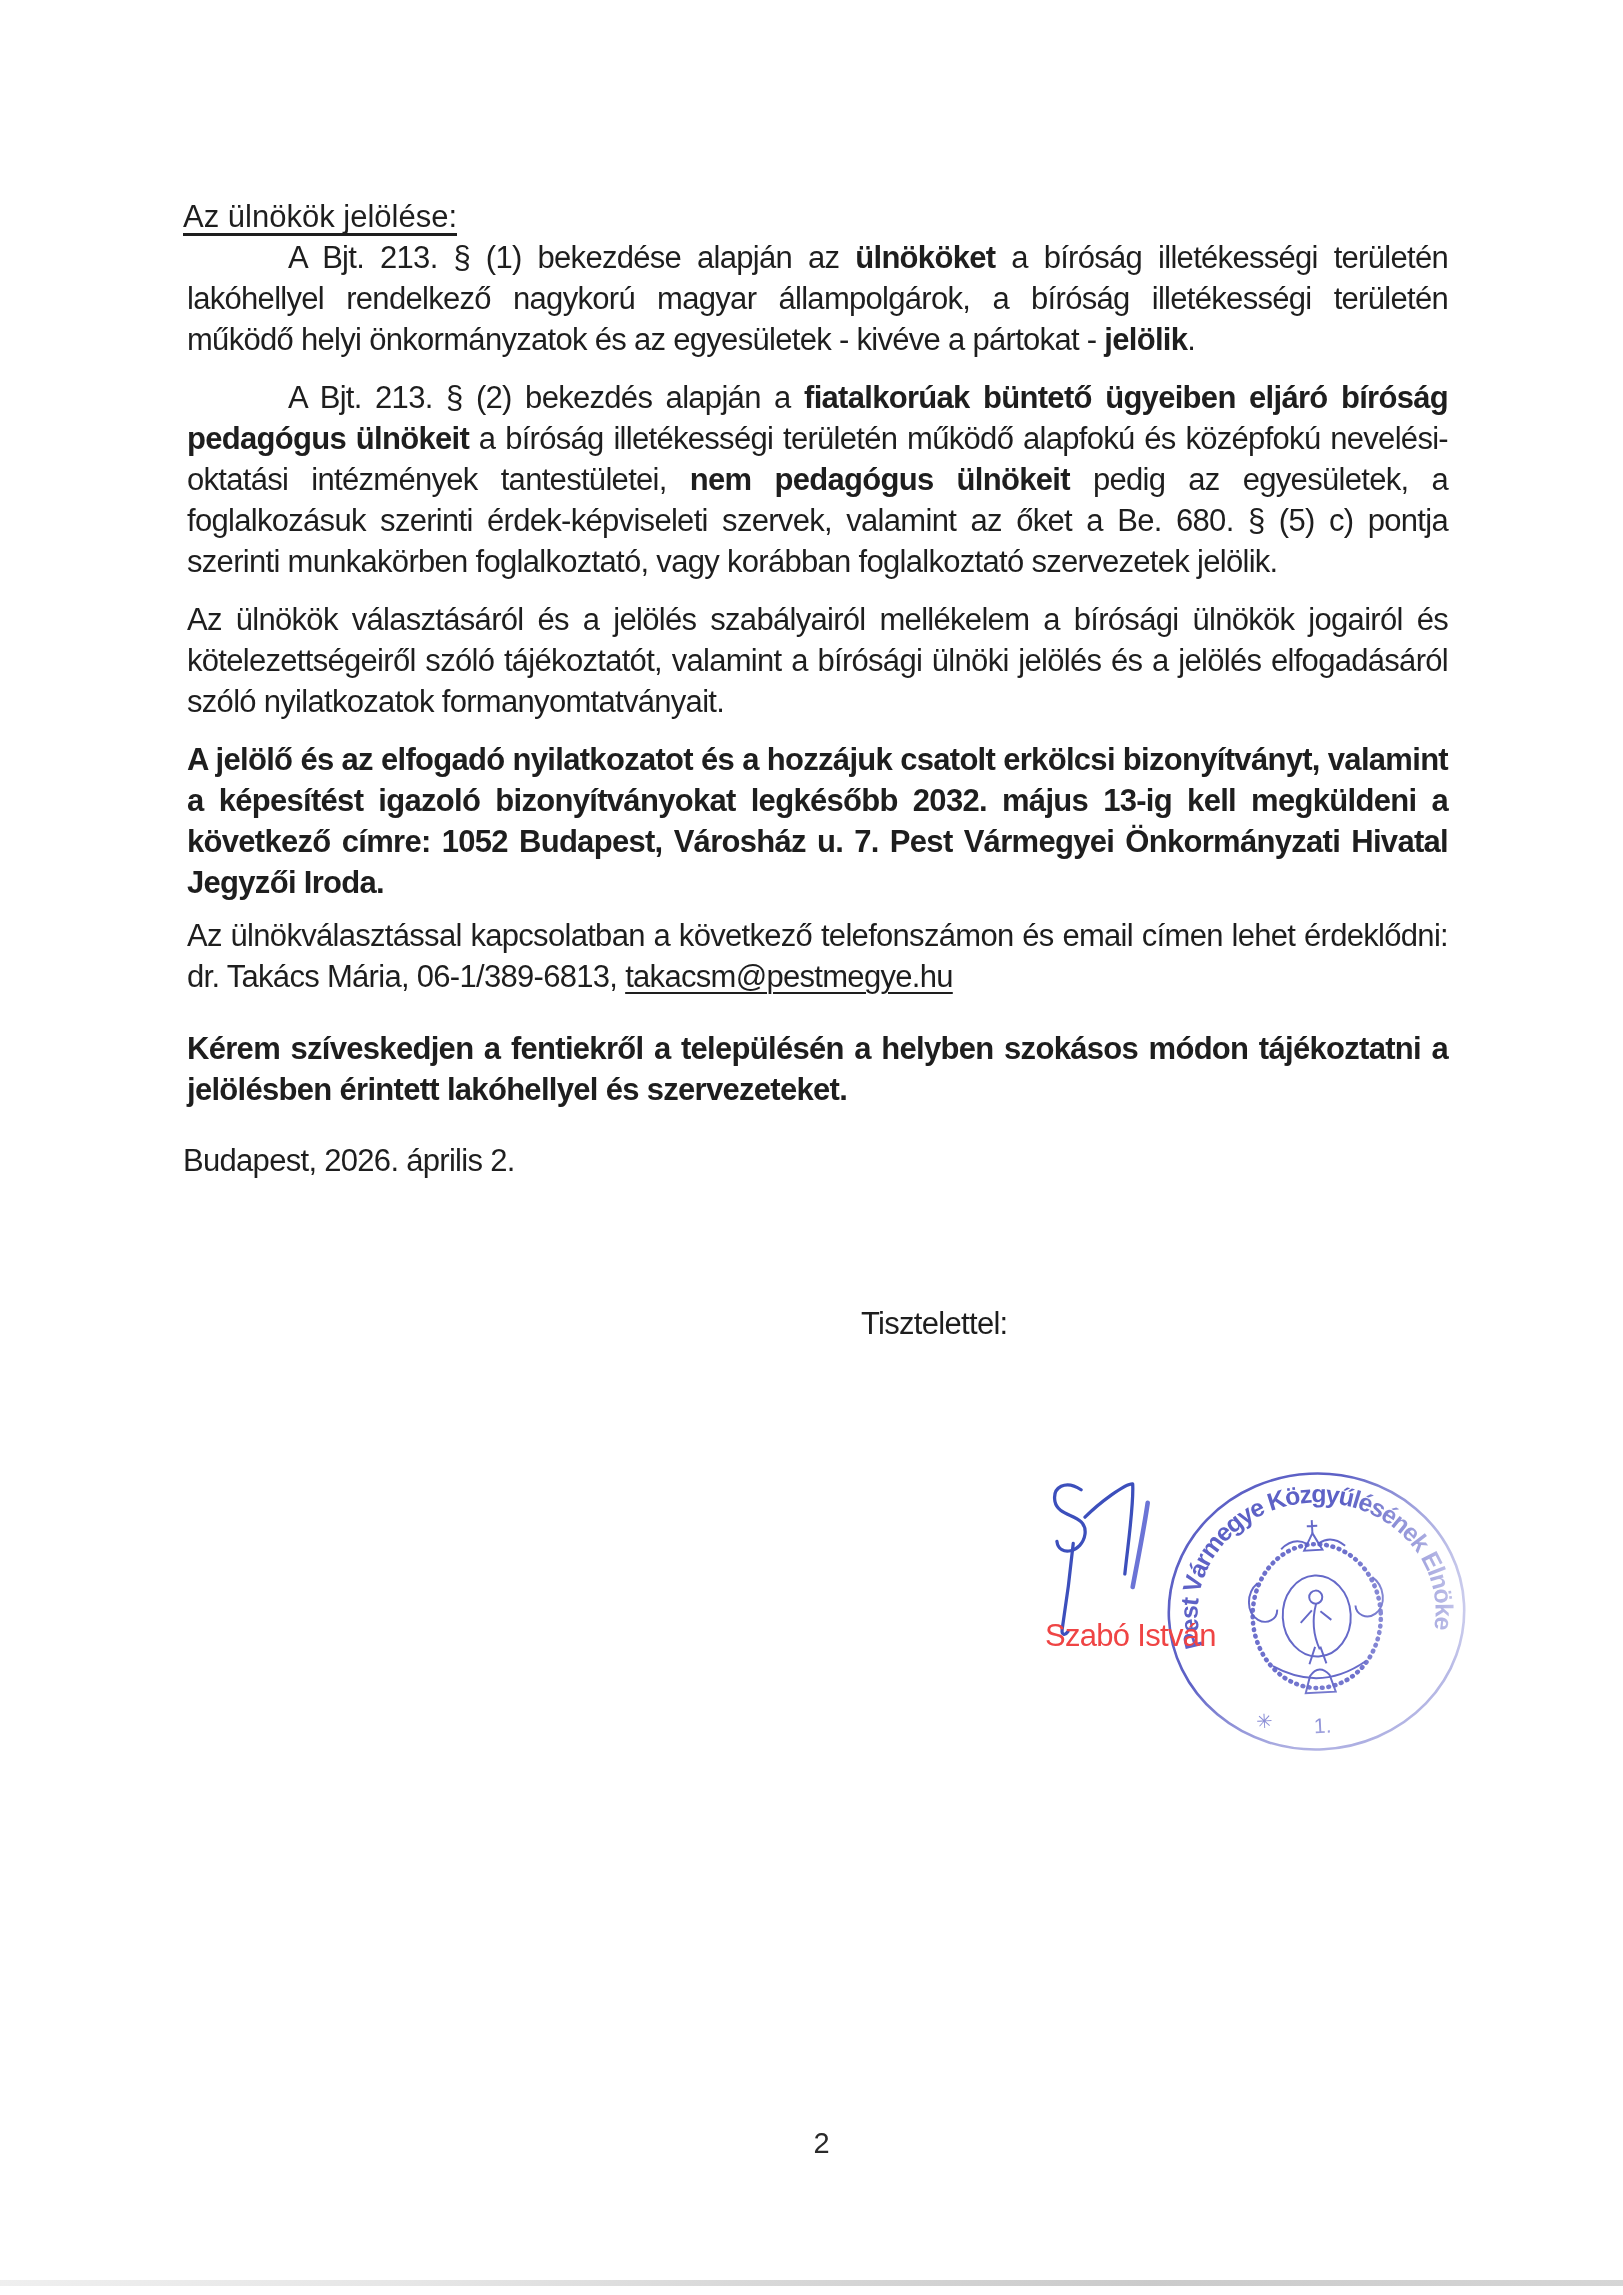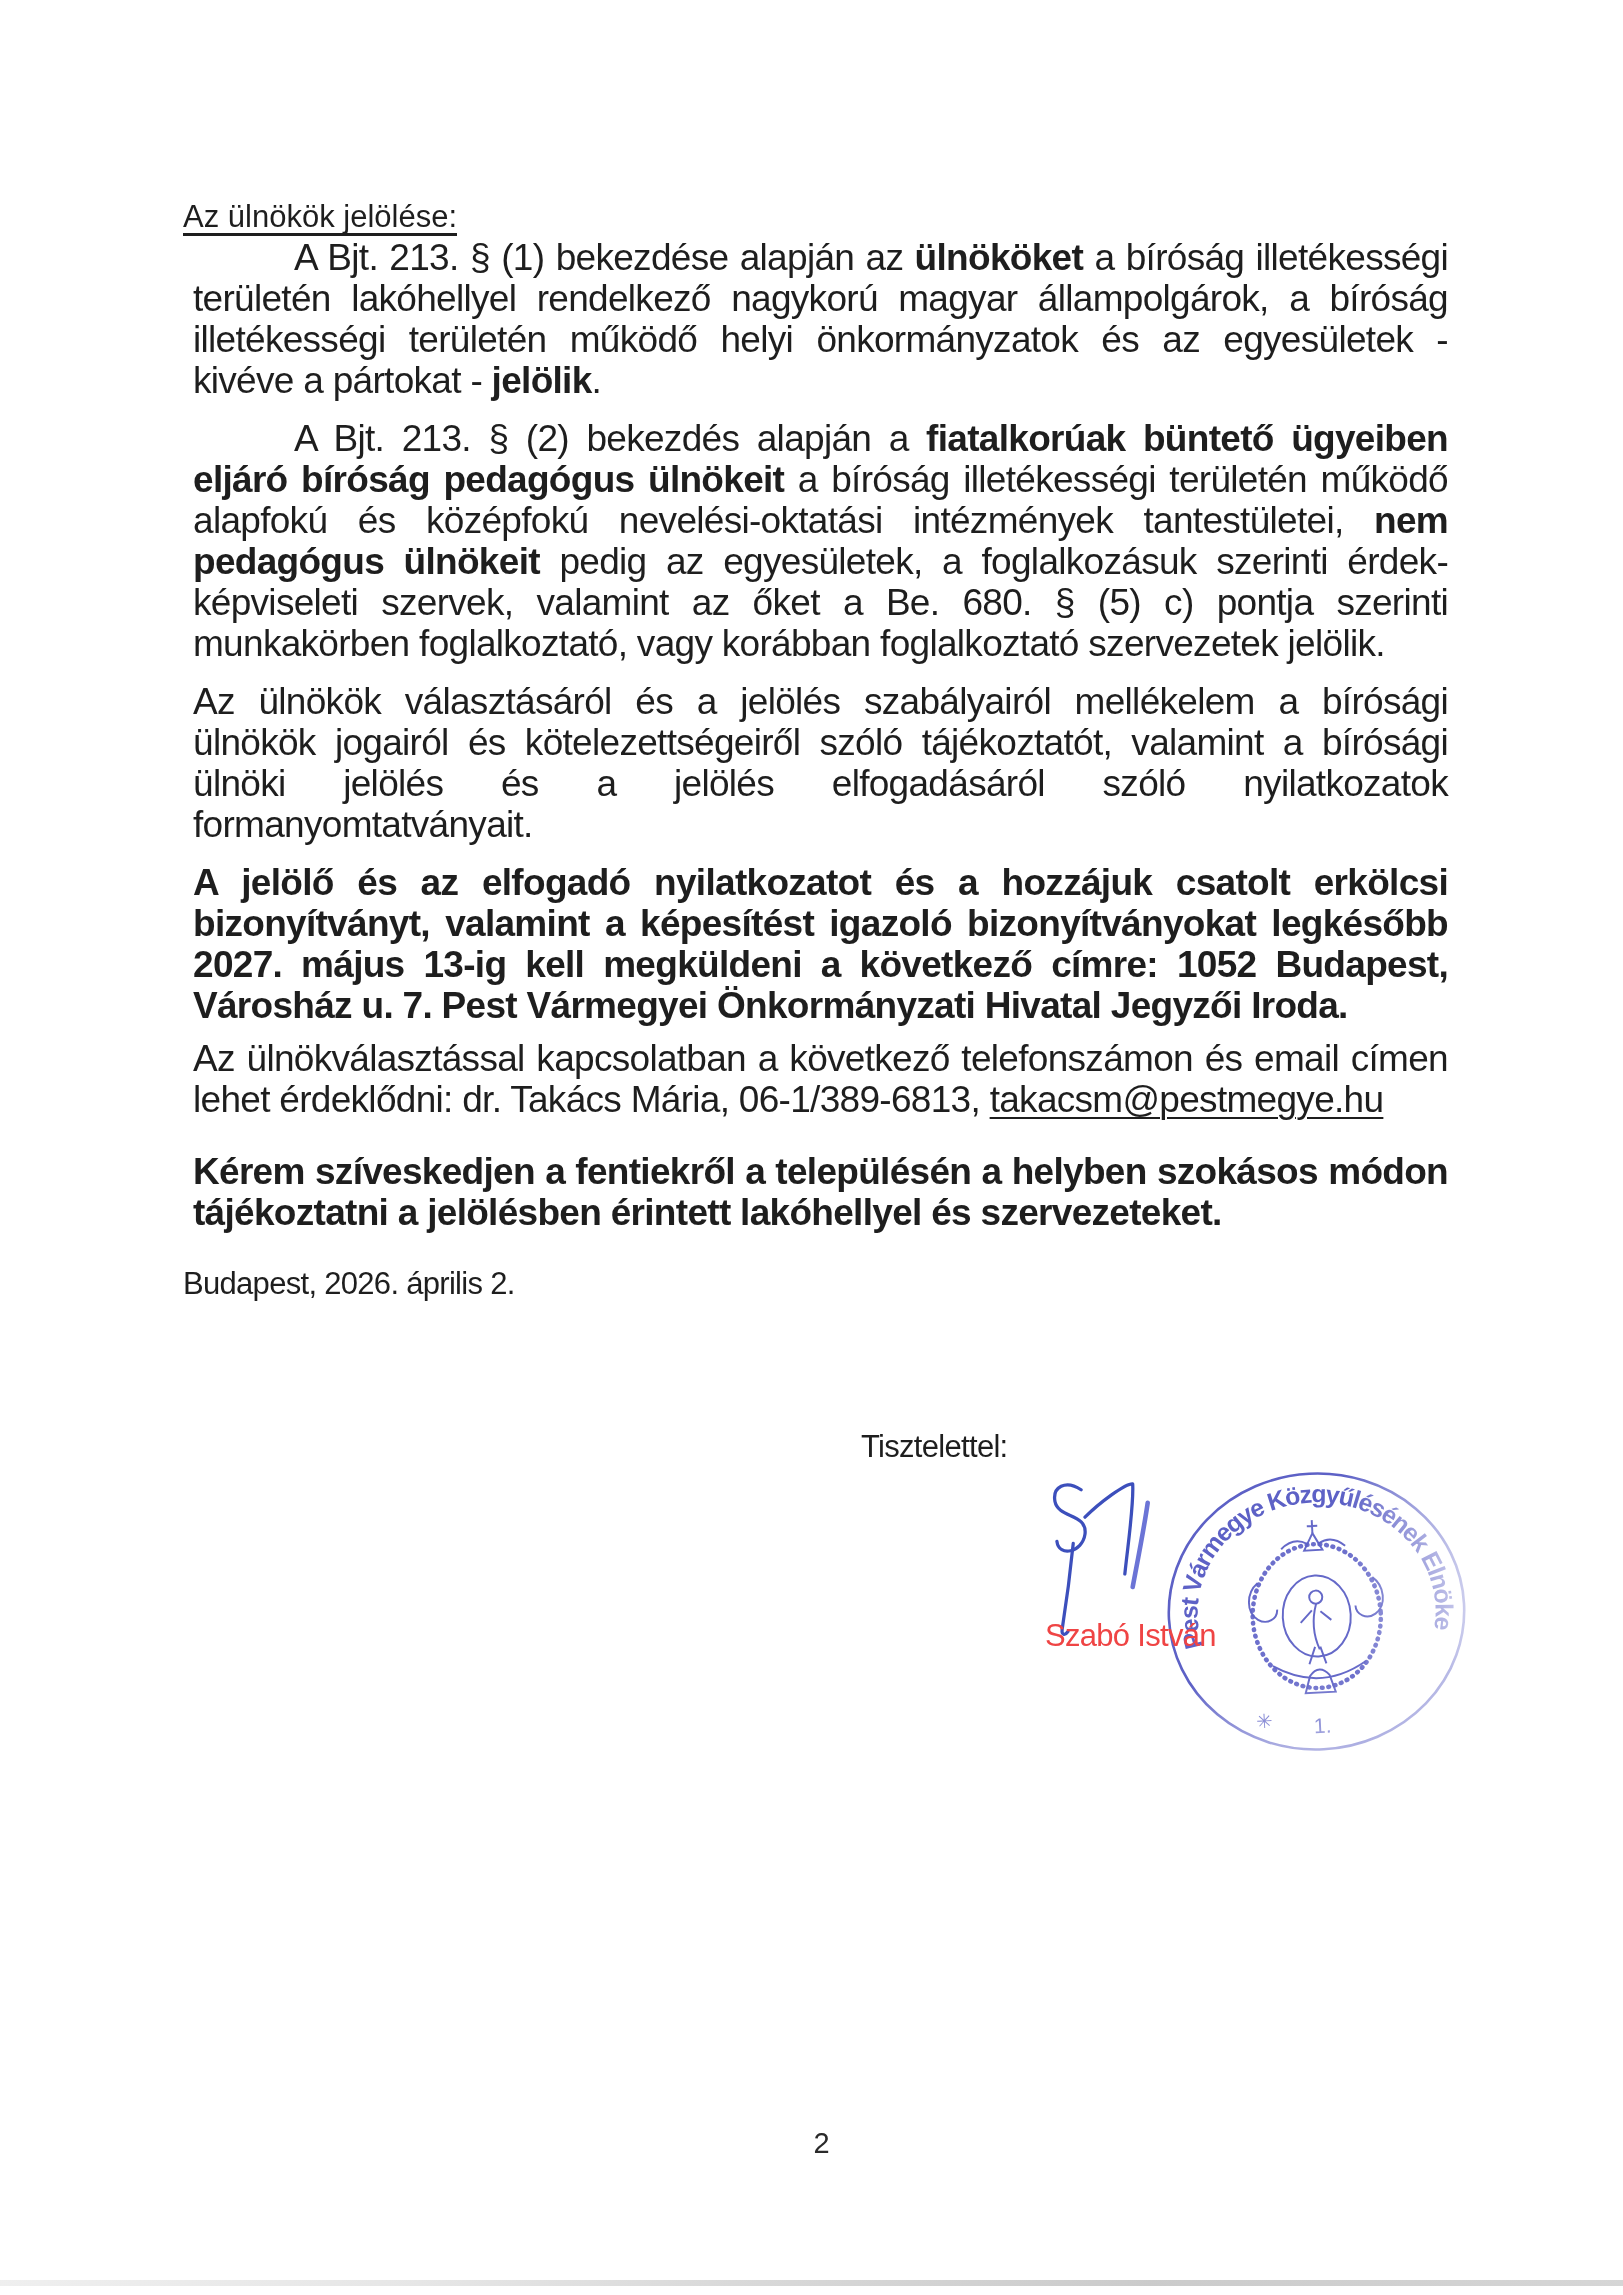--- a/index.html
+++ b/index.html
@@ -22,24 +22,24 @@
     font-size:31px;line-height:41px;font-weight:400;
     margin:0;
   }
   .heading span{
     text-decoration:underline;
     text-decoration-thickness:2.6px;
     text-underline-offset:5.9px;
     box-shadow:0 12.4px 0 -10.5px rgba(130,130,130,.55);
   }
   .paras p{
-    font-size:37px;line-height:41px;
+    font-size:31px;line-height:41px;
     letter-spacing:-0.7px;
     text-align:justify;
-    margin:0 0 17px 10px;
+    margin:0 0 17px 4px;
   }
   .paras p.indent{text-indent:101px;}
   .paras p:nth-of-type(4){margin-bottom:11.8px;}
   .paras p:nth-of-type(5){margin-bottom:31px;}
   .paras p:nth-of-type(6){margin-bottom:30px;}
   .paras p:nth-of-type(7){margin-bottom:0;}
   .paras .b{font-weight:700;}
   .paras .u{text-decoration:underline;text-decoration-thickness:2px;text-underline-offset:5.2px;}
   .dateline{
     font-size:31px;line-height:41px;letter-spacing:-0.7px;
@@ -73,21 +73,21 @@
 <body>
 
 <div class="page">
 
   <div class="content">
     <h1 class="heading"><span>Az ülnökök jelölése:</span></h1>
     <div class="paras" id="paras">
         <p class="indent"><span>A Bjt. 213. § (1) bekezdése alapján az </span><span class="b">ülnököket</span><span> a bíróság illetékességi területén lakóhellyel rendelkező nagykorú magyar állampolgárok, a bíróság illetékességi területén működő helyi önkormányzatok és az egyesületek - kivéve a pártokat - </span><span class="b">jelölik</span><span>.</span></p>
         <p class="indent"><span>A Bjt. 213. § (2) bekezdés alapján a </span><span class="b">fiatalkorúak büntető ügyeiben eljáró bíróság pedagógus ülnökeit</span><span> a bíróság illetékességi területén működő alapfokú és középfokú nevelési-oktatási intézmények tantestületei, </span><span class="b">nem pedagógus ülnökeit</span><span> pedig az egyesületek, a foglalkozásuk szerinti érdek-képviseleti szervek, valamint az őket a Be. 680. § (5) c) pontja szerinti munkakörben foglalkoztató, vagy korábban foglalkoztató szervezetek jelölik.</span></p>
         <p class=""><span>Az ülnökök választásáról és a jelölés szabályairól mellékelem a bírósági ülnökök jogairól és kötelezettségeiről szóló tájékoztatót, valamint a bírósági ülnöki jelölés és a jelölés elfogadásáról szóló nyilatkozatok formanyomtatványait.</span></p>
-        <p class=""><span class="b">A jelölő és az elfogadó nyilatkozatot és a hozzájuk csatolt erkölcsi bizonyítványt, valamint a képesítést igazoló bizonyítványokat legkésőbb 2027. május 13-ig kell megküldeni a következő címre: 1052 Budapest, Városház u. 7. Pest Vármegyei Önkormányzati Hivatal Jegyzői Iroda.</span></p>
+        <p class=""><span class="b">A jelölő és az elfogadó nyilatkozatot és a hozzájuk csatolt erkölcsi bizonyítványt, valamint a képesítést igazoló bizonyítványokat legkésőbb 2032. május 13-ig kell megküldeni a következő címre: 1052 Budapest, Városház u. 7. Pest Vármegyei Önkormányzati Hivatal Jegyzői Iroda.</span></p>
         <p class=""><span>Az ülnökválasztással kapcsolatban a következő telefonszámon és email címen lehet érdeklődni: dr. Takács Mária, 06-1/389-6813, </span><span class="u">takacsm@pestmegye.hu</span></p>
         <p class=""><span class="b">Kérem szíveskedjen a fentiekről a településén a helyben szokásos módon tájékoztatni a jelölésben érintett lakóhellyel és szervezeteket.</span></p>
       </div>
     <p class="dateline">Budapest, 2026. április 2.</p>
     <p class="closing">Tisztelettel:</p>
   </div>
 
   <svg class="sig-svg" viewBox="0 0 165 245" aria-hidden="true">
     <g fill="none" stroke="#3c4fbc" stroke-width="5" stroke-linecap="round" stroke-linejoin="round">
       <path d="M 52,18 C 28,2 8,14 12,36 C 17,62 62,54 58,86 C 54,114 18,122 15,97"></path>

